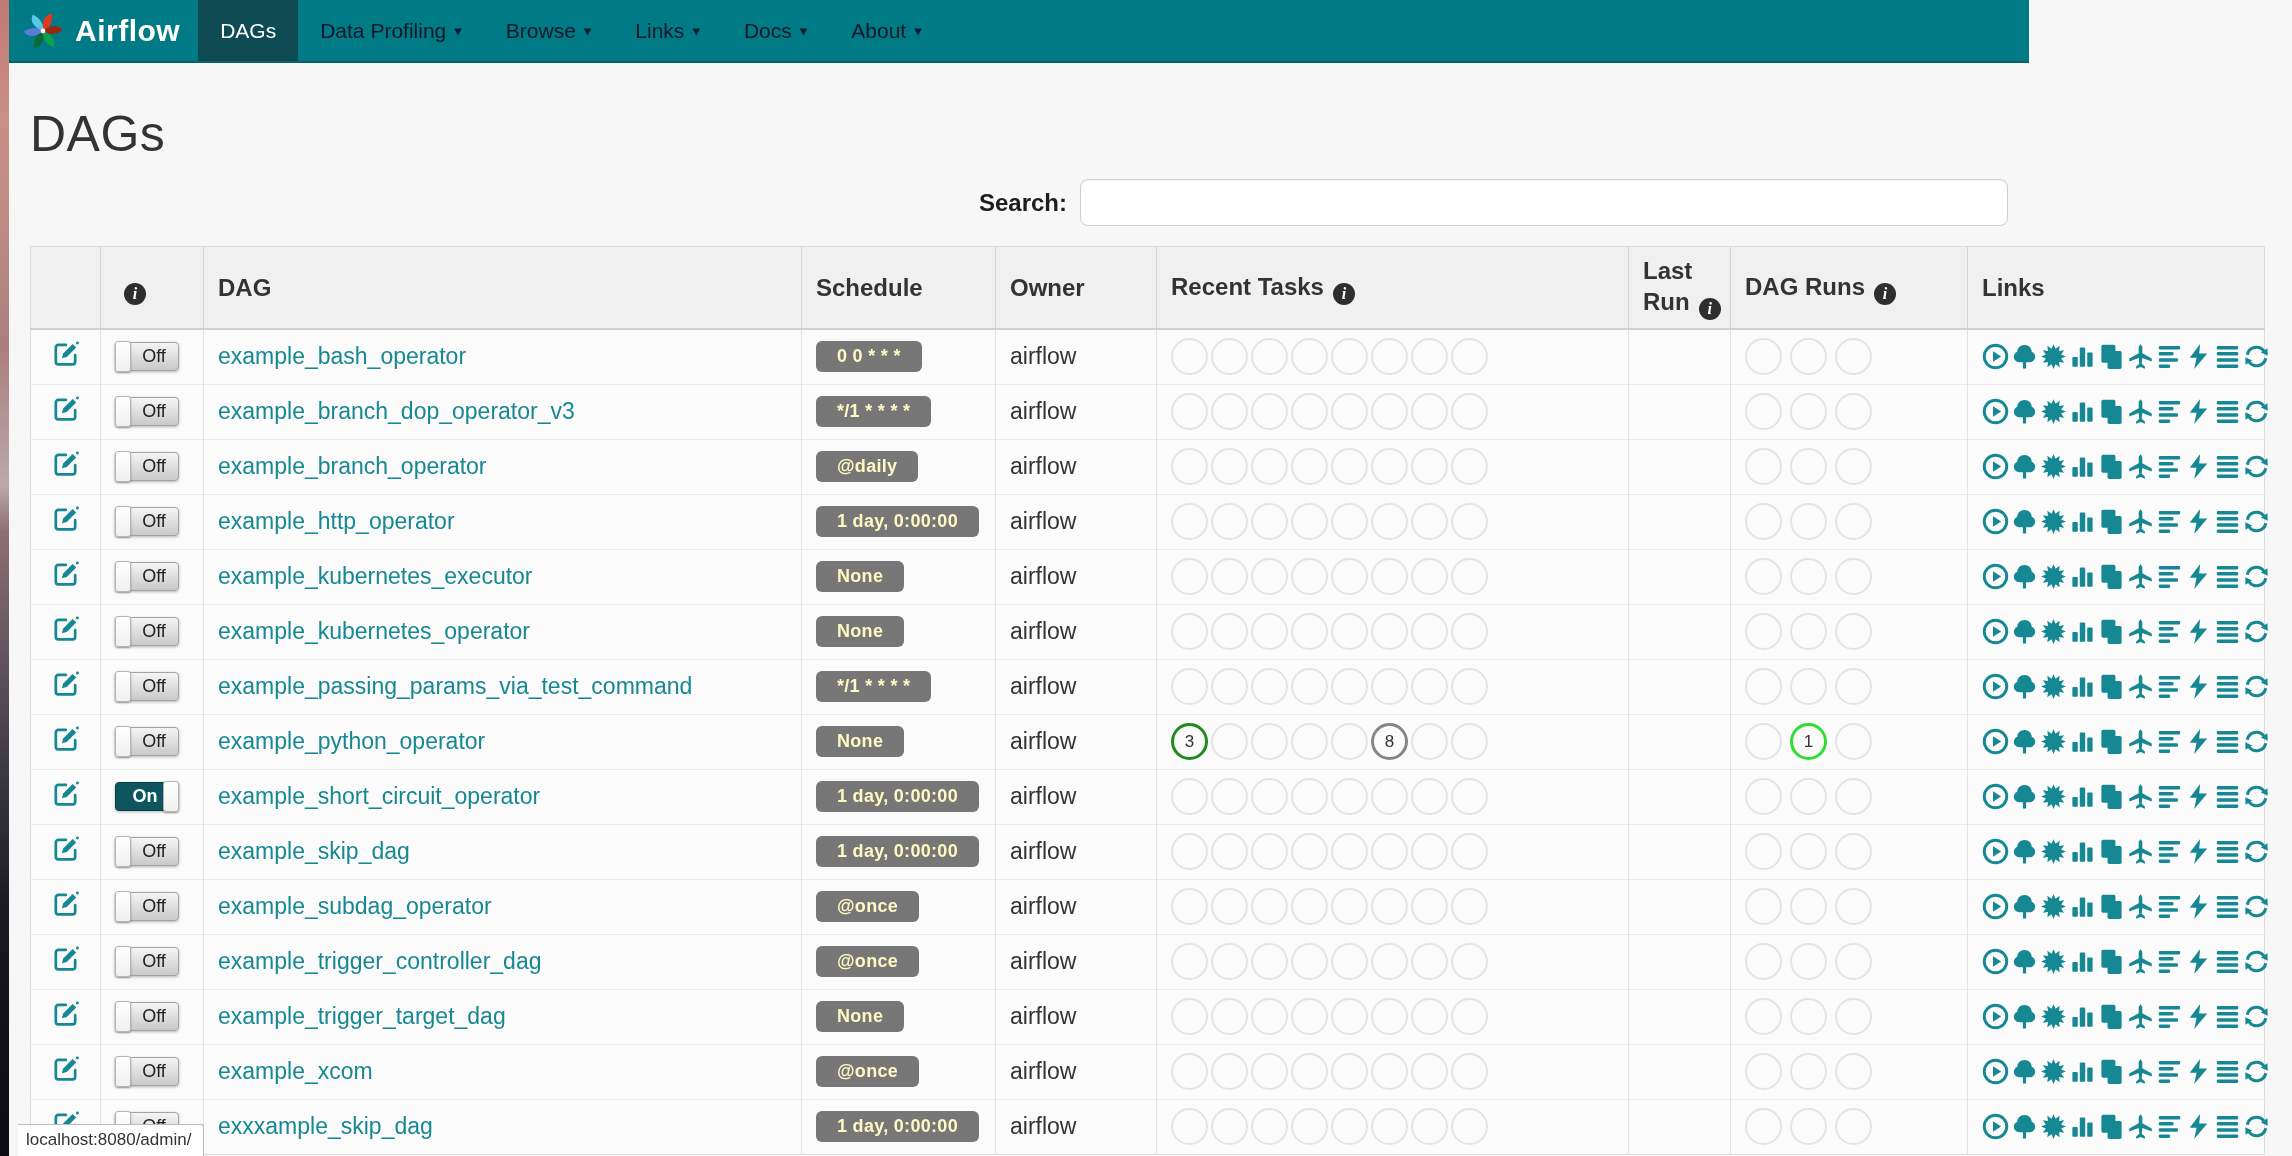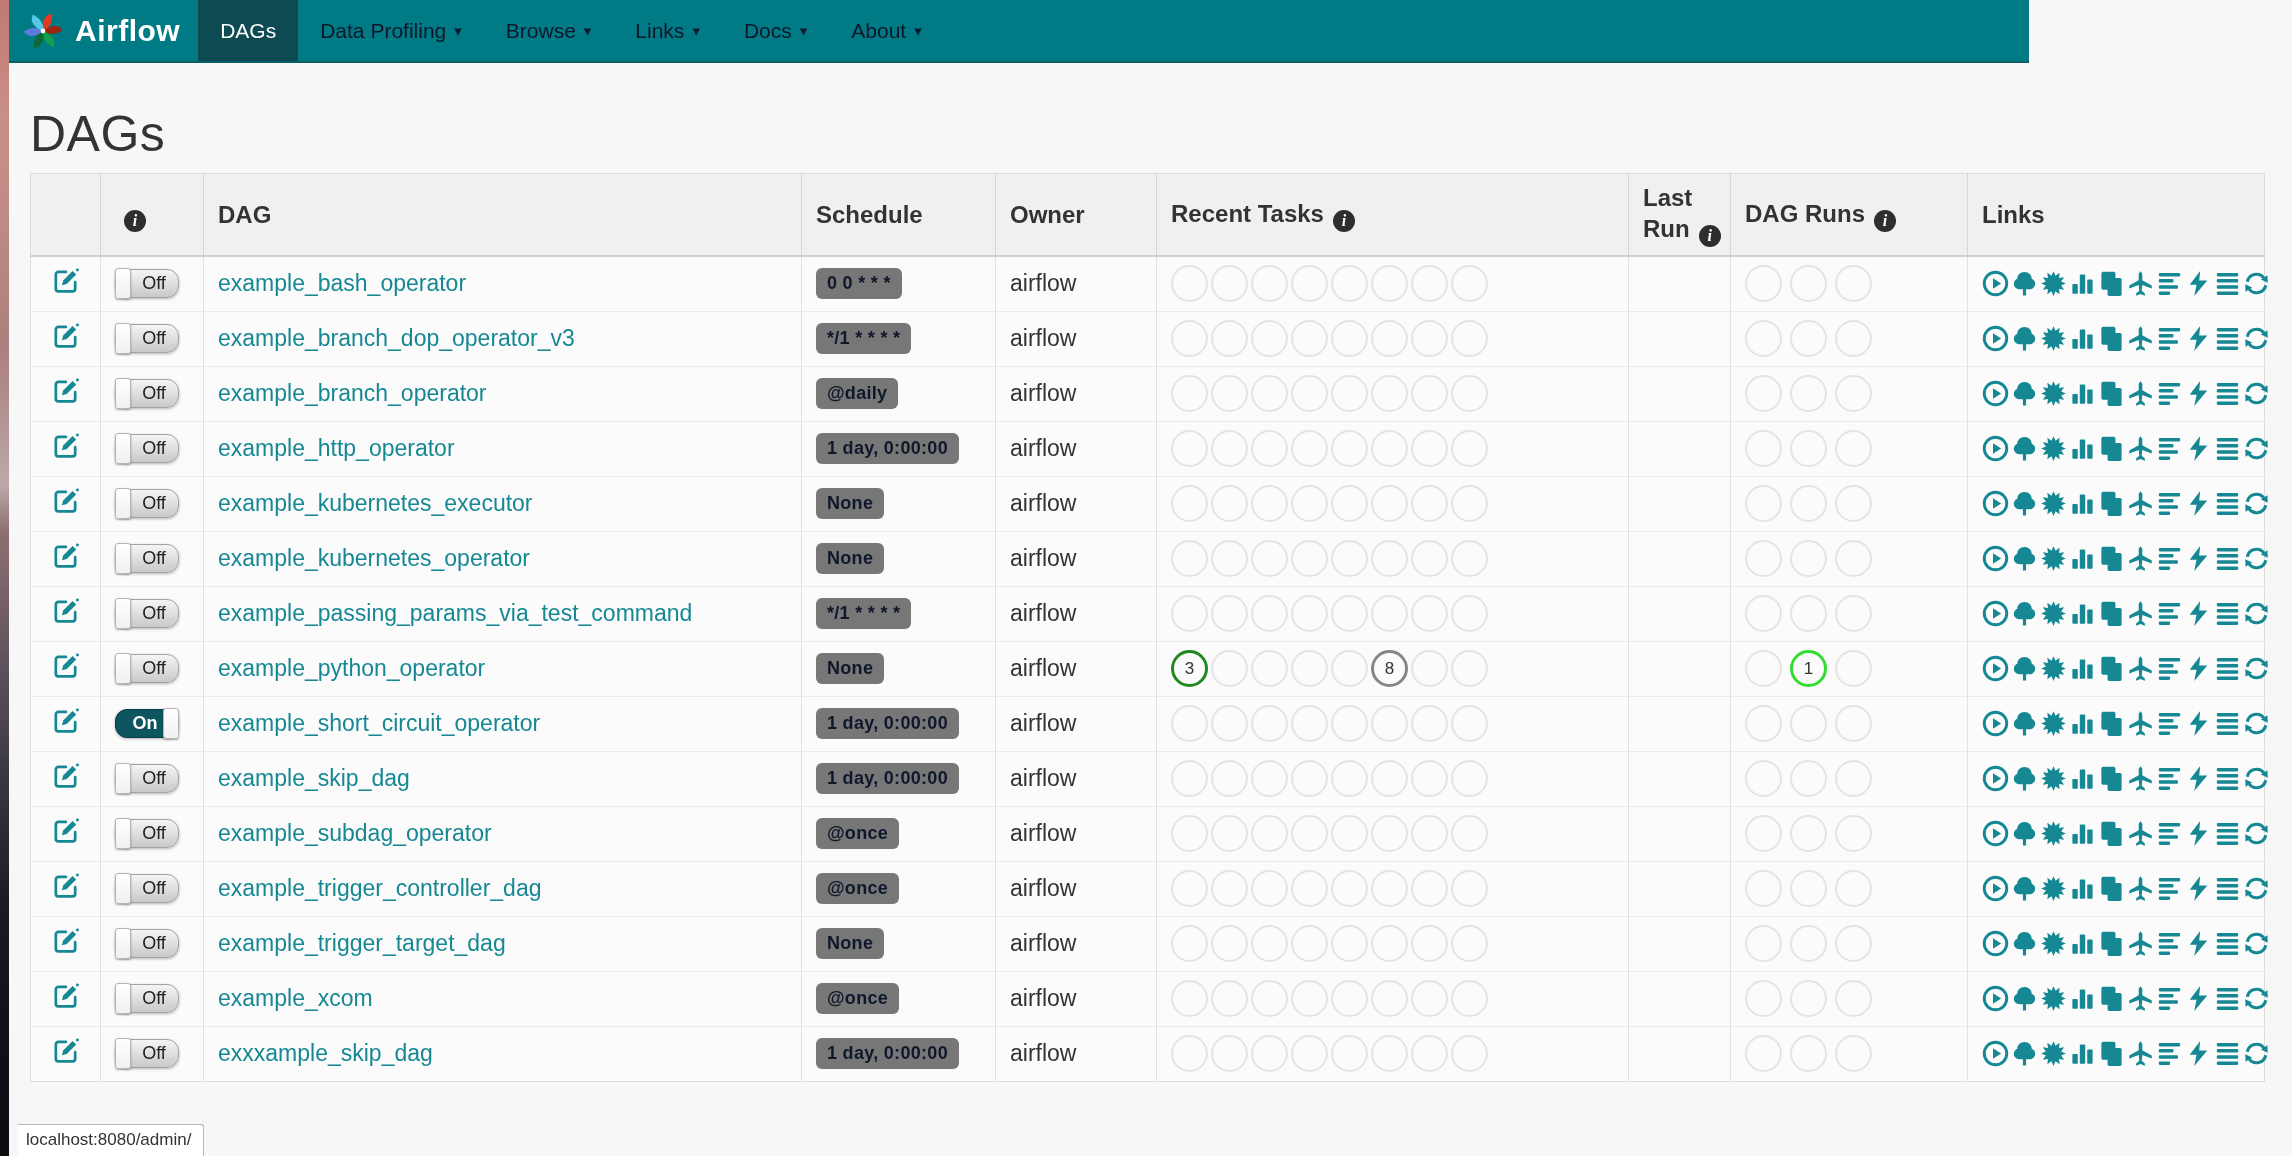--- a/index.html
+++ b/index.html
@@ -52,35 +52,35 @@
   tbody tr:first-child td { border-top:none; }
   td.c-edit { text-align:center; padding:0; }
 
   .info-i { display:inline-flex; width:22px; height:22px; border-radius:50%; background:#2e2e2e;
     color:#fff; align-items:center; justify-content:center;
     font:bold italic 16px "Liberation Serif","DejaVu Serif",serif; margin-left:9px; vertical-align:-4px; }
 
   .edit-icon { width:27px; height:27px; color:#168893; cursor:pointer; }
 
   
-  .toggle { position:relative; width:64px; height:29px; border:1px solid #a3a3a3; border-radius:12px;
+  .toggle { position:relative; width:64px; height:29px; border:1px solid #a3a3a3; border-radius:4px;
     display:flex; align-items:center; cursor:pointer; box-shadow:0 1px 3px rgba(0,0,0,.28); }
   .toggle.off { background:linear-gradient(#f5f5f5,#c9c9c9); }
   .toggle.on  { background:#0d5660; border-color:#093f47; }
   .knob { position:absolute; top:-2px; bottom:-2px; width:16px; background:linear-gradient(#ffffff,#f0f0f0);
     border:1px solid #b5b5b5; border-radius:3px; box-shadow:0 1px 2px rgba(0,0,0,.35); }
   .toggle.off .knob { left:-1px; }
   .toggle.on  .knob { right:-1px; }
   .tlabel { flex:1; text-align:center; font-size:18px; }
   .toggle.off .tlabel { margin-left:14px; color:#222; }
   .toggle.on  .tlabel { margin-right:4px; color:#fff; font-weight:bold; }
 
   .dag-link { color:#168893; text-decoration:none; font-size:23px; cursor:pointer;margin-top:32px; }
-  .badge-schedule { display:inline-block; background:#777; color:#0f172a; font-weight:bold;
-    font-size:18px; padding:5px 11px; border-radius:6px; letter-spacing:.3px; white-space:nowrap; }
+  .badge-schedule { display:inline-block; background:#777; color:#fef9c3; font-weight:bold;
+    font-size:18px; padding:5px 21px; border-radius:6px; letter-spacing:.3px; white-space:nowrap; }
 
   .circles { display:flex; align-items:center; gap:3px; }
   .circles.runs { gap:8px; }
   .circle { width:37px; height:37px; border-radius:50%; border:2px solid #e4e4e4;
     display:flex; align-items:center; justify-content:center; font-size:17px; color:#333;
     background:transparent; flex:none; }
   .circle.has { border-width:3px; cursor:pointer; }
 
   .links-cell { display:flex; align-items:center; gap:2px; }
   .licon { width:27px; height:27px; color:#168893; cursor:pointer; flex:none; }
@@ -205,20 +205,24 @@
         <li class="nav-item">
           <span class="nav-label">About</span>
           <span class="caret">▾</span>
         </li>
       </ul>
   </div>
 
   <div class="content">
     <h1 class="page-title">DAGs</h1>
 
+    <div class="search-row">
+      <span class="search-label">Search:</span>
+      <input class="search-input" type="text" value="" style="">
+    </div>
 
     <table class="dags">
       <colgroup>
         <col style="width:70px">
           <col style="width:103px">
           <col style="width:598px">
         <col style="width:194px">
           <col style="width:161px">
           <col style="width:472px">
         <col style="width:102px">

